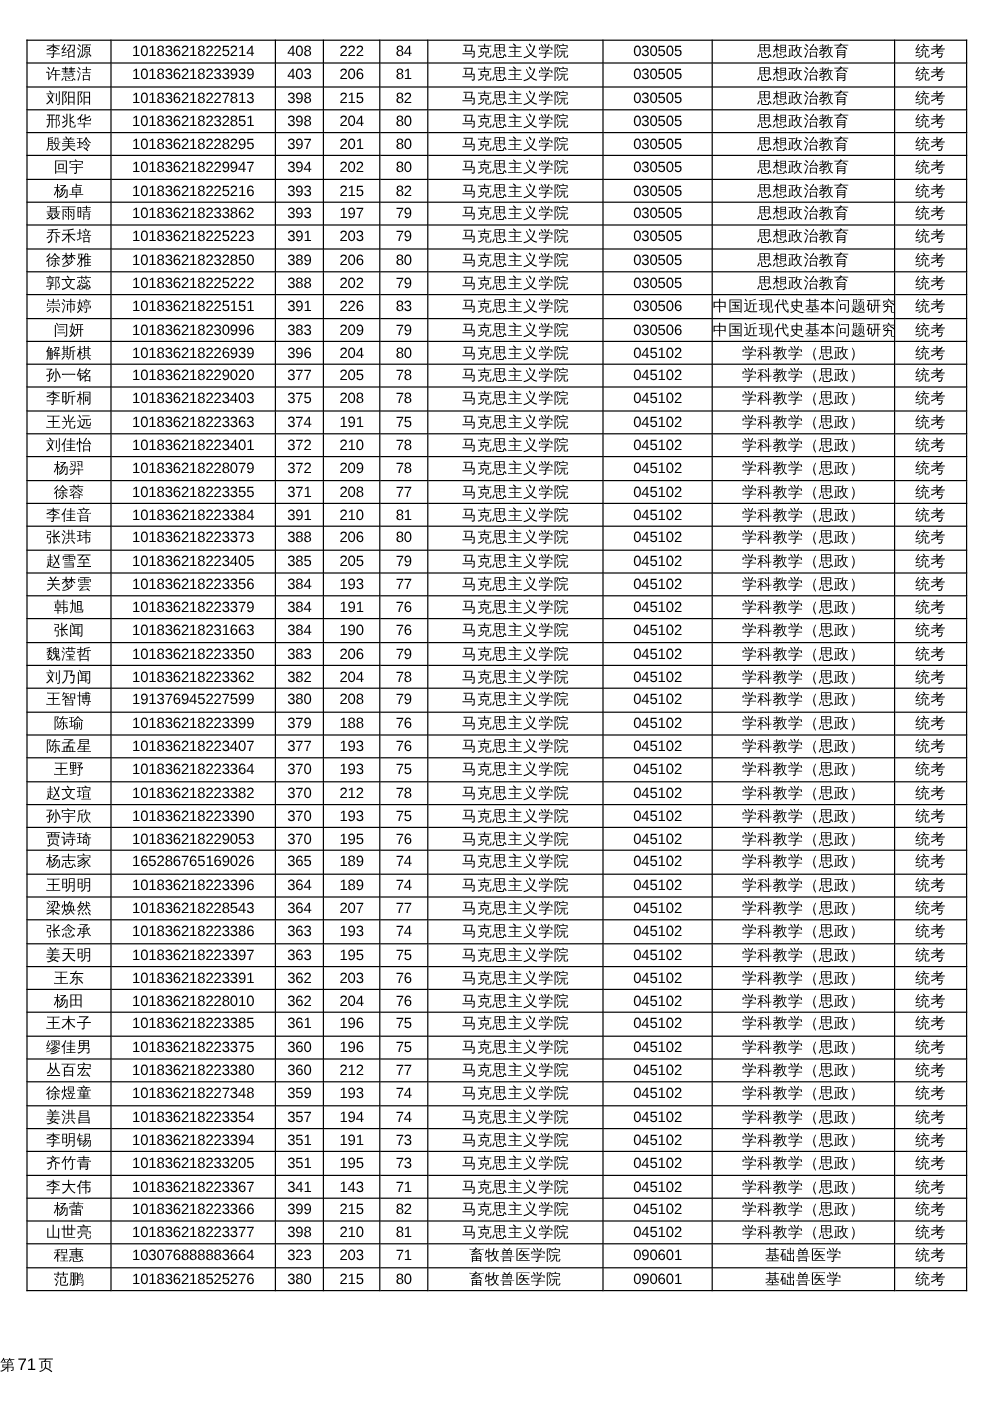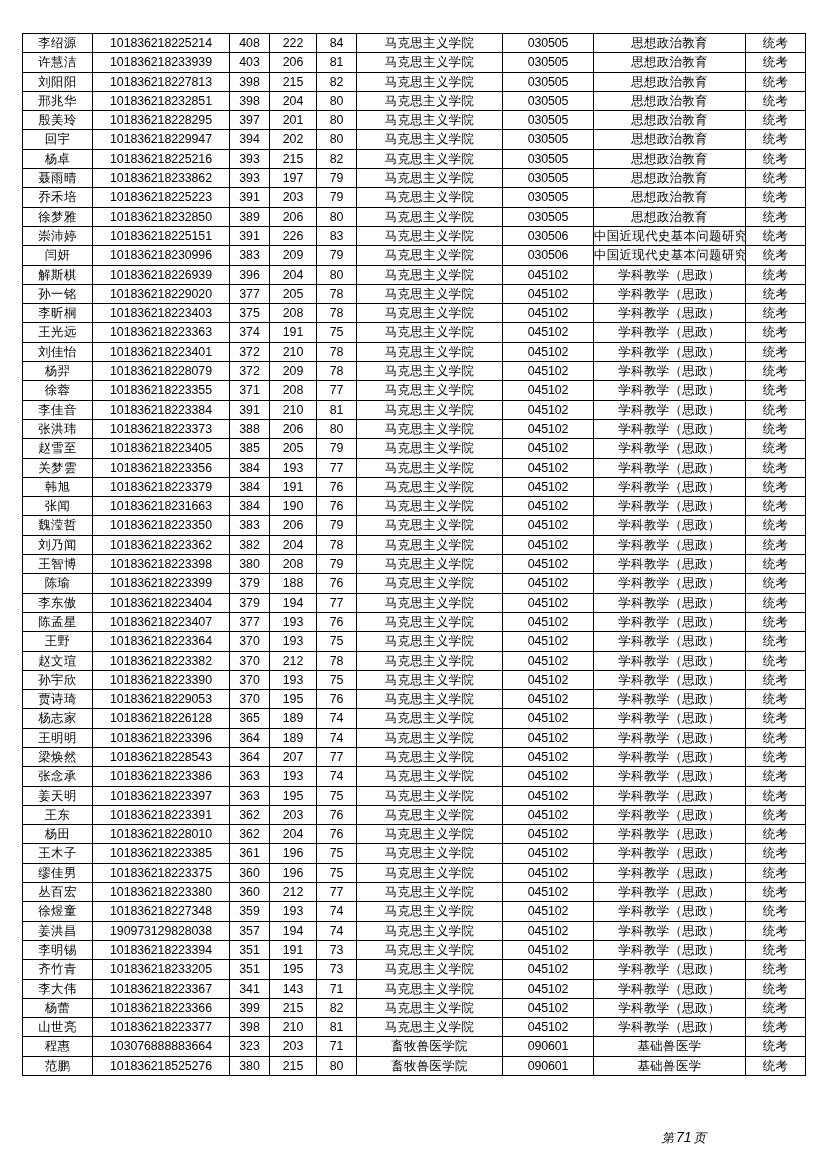--- a/index.html
+++ b/index.html
@@ -59,24 +59,23 @@
     font-size: 12.6px;
     letter-spacing: -0.1px;
   }
   td.id { font-size: 12.8px; }
 
   .footer {
     position: absolute;
     left: 0;
     right: 0;
     bottom: 22px;
-    text-align: right;
+    text-align: left;
     font-size: 12.5px;
     font-family: "Liberation Serif", "DejaVu Serif", serif;
-    font-style: italic;
   }
   .footer .pg-num {
     font-family: "Liberation Sans", "DejaVu Sans", sans-serif;
     font-size: 14px;
     padding: 0 2px;
   }
 </style>
 </head>
 <body>
 
@@ -199,20 +198,31 @@
           <td class="id">101836218232850</td>
           <td class="total">389</td>
           <td class="sub1">206</td>
           <td class="sub2">80</td>
           <td class="college">马克思主义学院</td>
           <td class="code">030505</td>
           <td class="major">思想政治教育</td>
           <td class="type">统考</td>
         </tr>
         <tr>
+          <td class="name">郭文蕊</td>
+          <td class="id">101836218225222</td>
+          <td class="total">388</td>
+          <td class="sub1">202</td>
+          <td class="sub2">79</td>
+          <td class="college">马克思主义学院</td>
+          <td class="code">030505</td>
+          <td class="major">思想政治教育</td>
+          <td class="type">统考</td>
+        </tr>
+        <tr>
           <td class="name">崇沛婷</td>
           <td class="id">101836218225151</td>
           <td class="total">391</td>
           <td class="sub1">226</td>
           <td class="sub2">83</td>
           <td class="college">马克思主义学院</td>
           <td class="code">030506</td>
           <td class="major">中国近现代史基本问题研究</td>
           <td class="type">统考</td>
         </tr>
@@ -387,52 +397,41 @@
           <td class="total">382</td>
           <td class="sub1">204</td>
           <td class="sub2">78</td>
           <td class="college">马克思主义学院</td>
           <td class="code">045102</td>
           <td class="major">学科教学（思政）</td>
           <td class="type">统考</td>
         </tr>
         <tr>
           <td class="name">王智博</td>
-          <td class="id">101836218223398</td>
+          <td class="id">191376945227599</td>
           <td class="total">380</td>
           <td class="sub1">208</td>
           <td class="sub2">79</td>
           <td class="college">马克思主义学院</td>
           <td class="code">045102</td>
           <td class="major">学科教学（思政）</td>
           <td class="type">统考</td>
         </tr>
         <tr>
           <td class="name">陈瑜</td>
           <td class="id">101836218223399</td>
           <td class="total">379</td>
           <td class="sub1">188</td>
           <td class="sub2">76</td>
           <td class="college">马克思主义学院</td>
           <td class="code">045102</td>
           <td class="major">学科教学（思政）</td>
           <td class="type">统考</td>
         </tr>
         <tr>
-          <td class="name">李东傲</td>
-          <td class="id">101836218223404</td>
-          <td class="total">379</td>
-          <td class="sub1">194</td>
-          <td class="sub2">77</td>
-          <td class="college">马克思主义学院</td>
-          <td class="code">045102</td>
-          <td class="major">学科教学（思政）</td>
-          <td class="type">统考</td>
-        </tr>
-        <tr>
           <td class="name">陈孟星</td>
           <td class="id">101836218223407</td>
           <td class="total">377</td>
           <td class="sub1">193</td>
           <td class="sub2">76</td>
           <td class="college">马克思主义学院</td>
           <td class="code">045102</td>
           <td class="major">学科教学（思政）</td>
           <td class="type">统考</td>
         </tr>
@@ -475,21 +474,21 @@
           <td class="total">370</td>
           <td class="sub1">195</td>
           <td class="sub2">76</td>
           <td class="college">马克思主义学院</td>
           <td class="code">045102</td>
           <td class="major">学科教学（思政）</td>
           <td class="type">统考</td>
         </tr>
         <tr>
           <td class="name">杨志家</td>
-          <td class="id">101836218226128</td>
+          <td class="id">165286765169026</td>
           <td class="total">365</td>
           <td class="sub1">189</td>
           <td class="sub2">74</td>
           <td class="college">马克思主义学院</td>
           <td class="code">045102</td>
           <td class="major">学科教学（思政）</td>
           <td class="type">统考</td>
         </tr>
         <tr>
           <td class="name">王明明</td>
@@ -596,21 +595,21 @@
           <td class="total">359</td>
           <td class="sub1">193</td>
           <td class="sub2">74</td>
           <td class="college">马克思主义学院</td>
           <td class="code">045102</td>
           <td class="major">学科教学（思政）</td>
           <td class="type">统考</td>
         </tr>
         <tr>
           <td class="name">姜洪昌</td>
-          <td class="id">190973129828038</td>
+          <td class="id">101836218223354</td>
           <td class="total">357</td>
           <td class="sub1">194</td>
           <td class="sub2">74</td>
           <td class="college">马克思主义学院</td>
           <td class="code">045102</td>
           <td class="major">学科教学（思政）</td>
           <td class="type">统考</td>
         </tr>
         <tr>
           <td class="name">李明锡</td>

